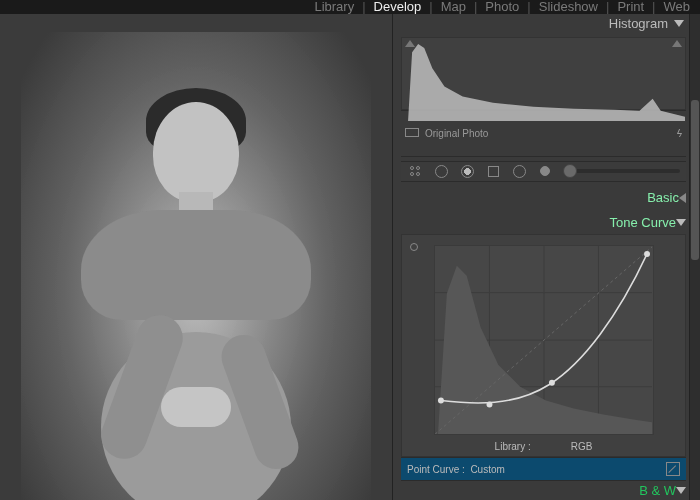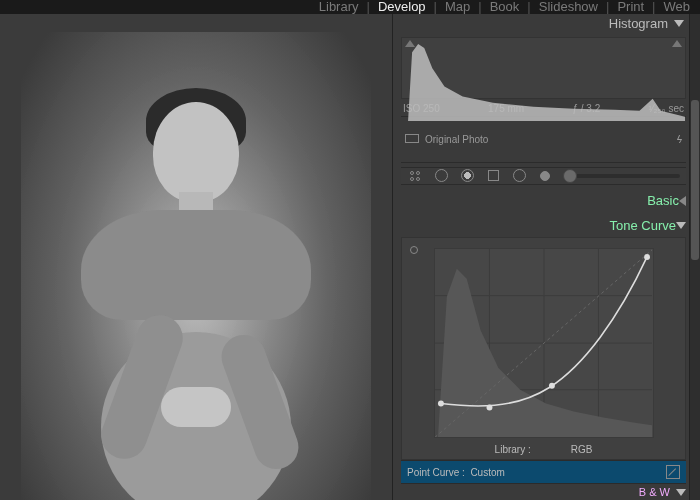--- a/index.html
+++ b/index.html
@@ -109,33 +109,33 @@
   .curve-area{
     margin:4px auto 2px; width:220px; height:190px; background:#474747; position:relative; border:1px solid #3a3a3a;
   }
   .curve-area svg{position:absolute; inset:0;}
   .channel-row{ display:flex; justify-content:center; gap:40px; color:#bbb; font-size:10px; padding:4px 0 0;}
   .point-row{
     margin:0 14px 0 8px; display:flex; justify-content:space-between; align-items:center; padding:4px 6px; color:#bbb; font-size:10px; background:#0c4a6e; border-top:1px solid #2b2b2b; border-bottom:1px solid #2b2b2b;
   }
   .edit-icn{ width:14px;height:14px; border:1px solid #888; position:relative;}
   .edit-icn::after{content:""; position:absolute; left:2px; bottom:2px; width:10px; height:1px; background:#888; transform:rotate(-45deg); transform-origin:left bottom;}
-  .bw-row{ margin:0 14px 0 8px; display:flex; justify-content:flex-end; align-items:center; gap:6px; color:#f0abfc; font-size:11px; padding:2px 0;}
+  .bw-row{ margin:0 14px 0 8px; display:flex; justify-content:flex-end; align-items:center; color:#22c55e; font-size:13px; padding:2px 0;}
 </style>
 </head>
 <body>
 
 <div class="topbar">
   <span class="tab dim">Library</span>
   <span class="sep">|</span>
   <span class="tab active">Develop</span>
   <span class="sep">|</span>
   <span class="tab dim">Map</span>
   <span class="sep">|</span>
-  <span class="tab dim">Book</span>
+  <span class="tab dim">Photo</span>
   <span class="sep">|</span>
   <span class="tab dim">Slideshow</span>
   <span class="sep">|</span>
   <span class="tab dim">Print</span>
   <span class="sep">|</span>
   <span class="tab dim">Web</span>
 </div>
 
 <div class="main">
   <div class="preview">
@@ -155,26 +155,20 @@
     <div class="panel-head">
       <span>Histogram</span>
       <span class="triangle-down"></span>
     </div>
     <div class="histogram">
       <span class="clip-l"></span>
       <span class="clip-r"></span>
       <svg viewBox="0 0 280 82" preserveAspectRatio="none">
         <path d="M0,82 L6,82 L10,14 L16,6 L22,10 L30,30 L42,48 L60,58 L90,64 L130,68 L170,70 L210,71 L235,72 L248,60 L256,72 L280,78 L280,82 Z" fill="#bdbdbd" opacity="0.85"></path>
       </svg>
-    </div>
-    <div class="meta-row">
-      <span>ISO 250</span>
-      <span>175 mm</span>
-      <span>ƒ / 3.2</span>
-      <span>¹⁄₂₅₀ sec</span>
     </div>
     <div class="orig-row">
       <span><span class="rect"></span><span>Original Photo</span></span>
       <span class="flash">ϟ</span>
     </div>
 
     <div class="toolstrip">
       <div class="tool">
           <div class="dots4">
             <span></span>

